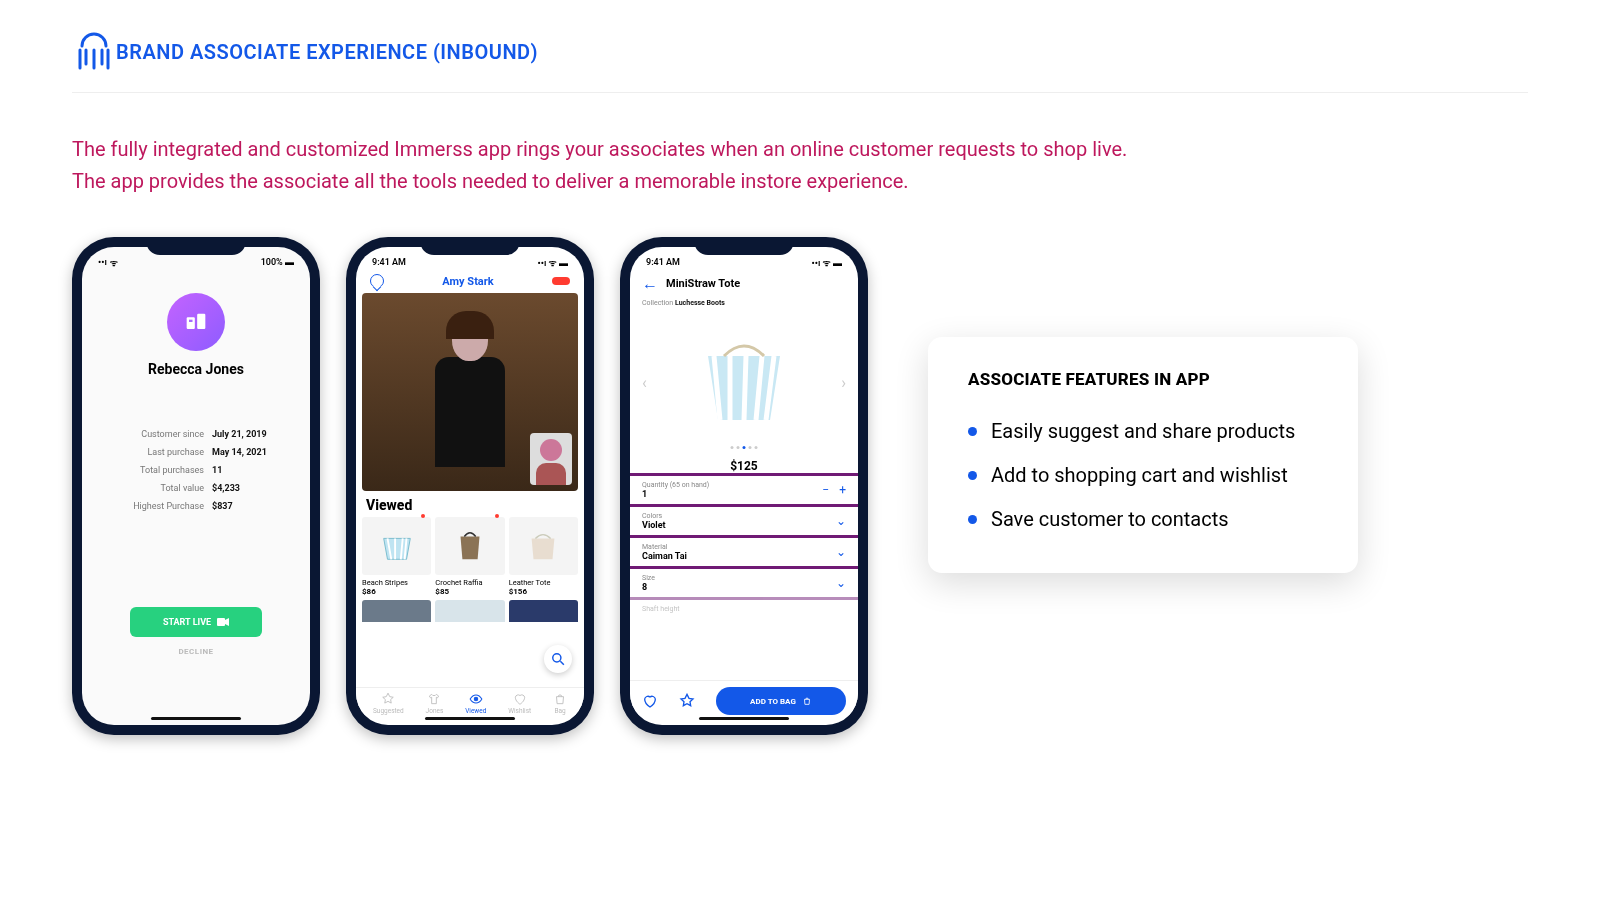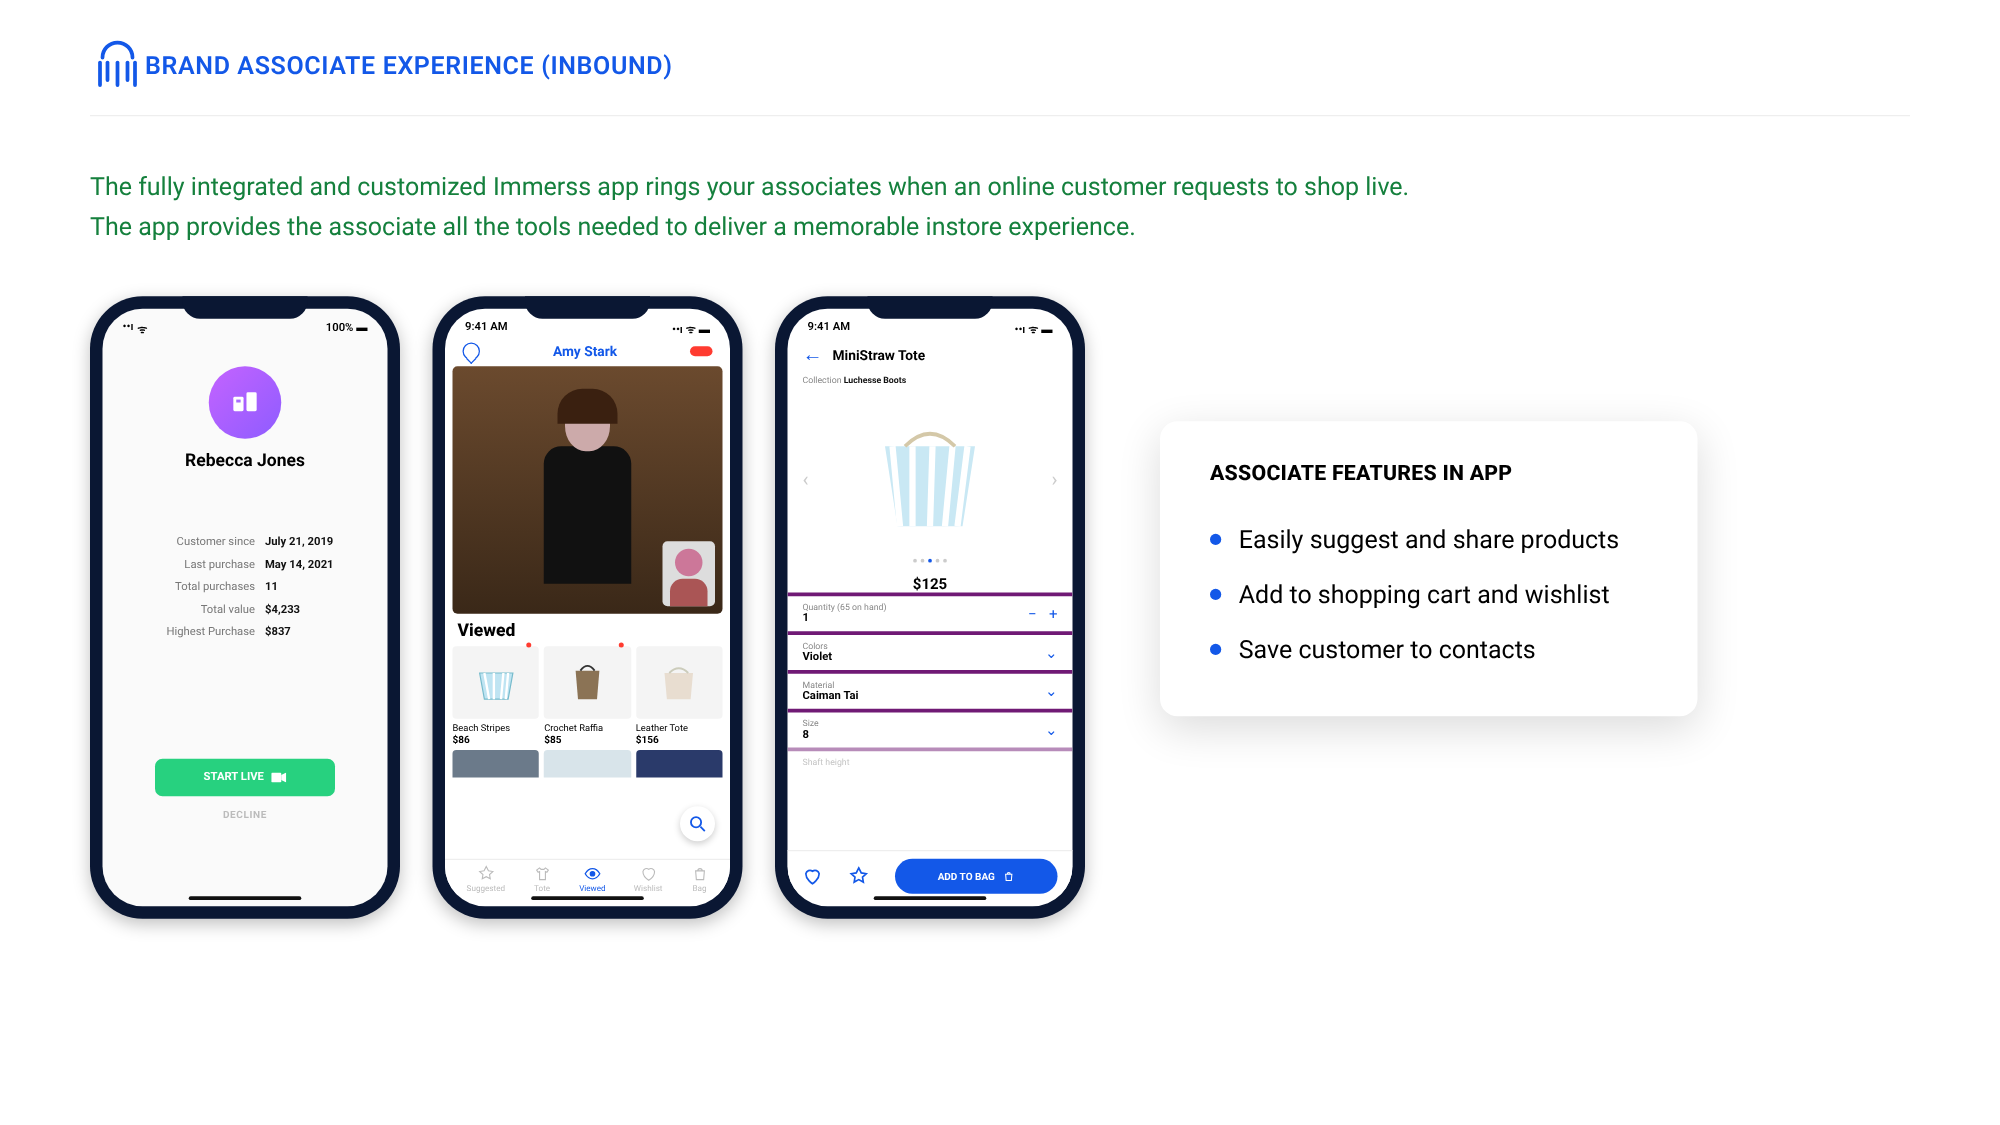--- a/index.html
+++ b/index.html
@@ -1,41 +1,41 @@
 <!DOCTYPE html>
 <html><head>
 <meta charset="utf-8">
 <style>
 * { box-sizing: border-box; margin: 0; padding: 0; }
 body { font-family: -apple-system, BlinkMacSystemFont, "Segoe UI", Roboto, Helvetica, Arial, sans-serif; background: #fff; width: 1600px; height: 900px; overflow: hidden; }
 .page { padding: 30px 72px; }
 .header { display: flex; align-items: center; padding-bottom: 18px; border-bottom: 1px solid #eee; }
 .logo { width: 44px; height: 44px; display: flex; align-items: center; justify-content: center; }
 .page-title { color: #1358e8; font-size: 20px; font-weight: 600; letter-spacing: .5px; }
-.intro { margin-top: 40px; font-size: 20px; line-height: 1.6; color: #15803d; }
+.intro { margin-top: 40px; font-size: 20px; line-height: 1.6; color: #be185d; }
 .content { display: flex; gap: 60px; margin-top: 40px; align-items: flex-start; }
 .phones { display: flex; gap: 26px; }
 .phone { width: 248px; height: 498px; background: #0a1733; border-radius: 42px; padding: 10px; position: relative; box-shadow: 0 4px 14px rgba(0,0,0,.25); }
 .screen { width: 100%; height: 100%; background: #fff; border-radius: 32px; overflow: hidden; position: relative; display: flex; flex-direction: column; }
 .notch { position: absolute; top: 0; left: 50%; transform: translateX(-50%); width: 100px; height: 18px; background: #0a1733; border-bottom-left-radius: 14px; border-bottom-right-radius: 14px; z-index: 5; }
 .status-bar { display: flex; justify-content: space-between; align-items: center; padding: 6px 16px 0; font-size: 9px; font-weight: 600; height: 24px; }
 .status-bar .sig { display: flex; align-items: center; gap: 3px; }
 .home-ind { position: absolute; bottom: 5px; left: 50%; transform: translateX(-50%); width: 90px; height: 3px; background: #111; border-radius: 3px; }
 
 
 .p1 .screen { background: #fafafa; }
 .p1-body { flex: 1; display: flex; flex-direction: column; align-items: center; padding: 0 18px; }
 .avatar { width: 58px; height: 58px; border-radius: 50%; background: linear-gradient(135deg,#c463ff,#8e5cff); margin-top: 22px; display: flex; align-items: center; justify-content: center; color: #fff; font-size: 18px; }
 .cust-name { font-weight: 700; font-size: 14px; margin-top: 10px; }
 .stats { width: 100%; margin-top: 48px; font-size: 9px; color: #555; }
 .stat-row { display: flex; justify-content: space-between; padding: 4px 0; }
 .stat-row .v { font-weight: 700; color: #111; }
 .stat-row .k { text-align: right; flex: 1; margin-right: 8px; color: #777; }
 .stat-row .vv { width: 80px; }
-.start-btn { margin-top: 92px; width: 144px; height: 30px; background: #27d17f; color: #fff; border-radius: 6px; font-size: 9px; font-weight: 700; display: flex; align-items: center; justify-content: center; gap: 6px; }
+.start-btn { margin-top: 92px; width: 132px; height: 30px; background: #27d17f; color: #fff; border-radius: 6px; font-size: 9px; font-weight: 700; display: flex; align-items: center; justify-content: center; gap: 6px; }
 .decline { margin-top: 10px; font-size: 8px; color: #bbb; font-weight: 700; letter-spacing: .5px; }
 
 
 .p2-top { display: flex; justify-content: space-between; align-items: center; padding: 3px 14px; }
 .p2-top .name { color: #1358e8; font-weight: 700; font-size: 11px; }
 .chat-ico { width: 14px; height: 14px; border: 1.5px solid #1358e8; border-radius: 50%; position: relative; }
 .chat-ico:after { content:''; position:absolute; bottom:-3px; left:3px; width:5px; height:5px; border-bottom:1.5px solid #1358e8; border-left:1.5px solid #1358e8; transform: rotate(-45deg); background:#fff; }
 .hang-ico { width: 18px; height: 8px; background: #ff3b30; border-radius: 4px; }
 .video-area { margin: 2px 6px 0; height: 198px; background: linear-gradient(180deg,#6b4a2e,#3a2818); border-radius: 4px; position: relative; overflow: hidden; }
 .woman { position: absolute; left: 50%; top: 12%; transform: translateX(-50%); width: 92px; height: 160px; }
@@ -245,21 +245,21 @@
             <div class="tab">
                 <svg class="tab-ico" viewBox="0 0 24 24" fill="none" stroke="currentColor" stroke-width="1.5">
                   <path d="M12 2l3 6 6 1-4.5 4 1 6-5.5-3-5.5 3 1-6L3 9l6-1z"></path>
                 </svg>
                 <span>Suggested</span>
               </div>
             <div class="tab">
                 <svg class="tab-ico" viewBox="0 0 24 24" fill="none" stroke="currentColor" stroke-width="1.5">
                   <path d="M8 4l-4 3 2 3 2-1v11h8V9l2 1 2-3-4-3-2 2h-4z"></path>
                 </svg>
-                <span>Tote</span>
+                <span>Jones</span>
               </div>
             <div class="tab active">
                 <svg class="tab-ico" viewBox="0 0 24 24" fill="none" stroke="currentColor" stroke-width="1.8">
                   <path d="M2 12s4-7 10-7 10 7 10 7-4 7-10 7S2 12 2 12z"></path>
                   <circle cx="12" cy="12" r="3" fill="currentColor"></circle>
                 </svg>
                 <span>Viewed</span>
               </div>
             <div class="tab">
                 <svg class="tab-ico" viewBox="0 0 24 24" fill="none" stroke="currentColor" stroke-width="1.5">

